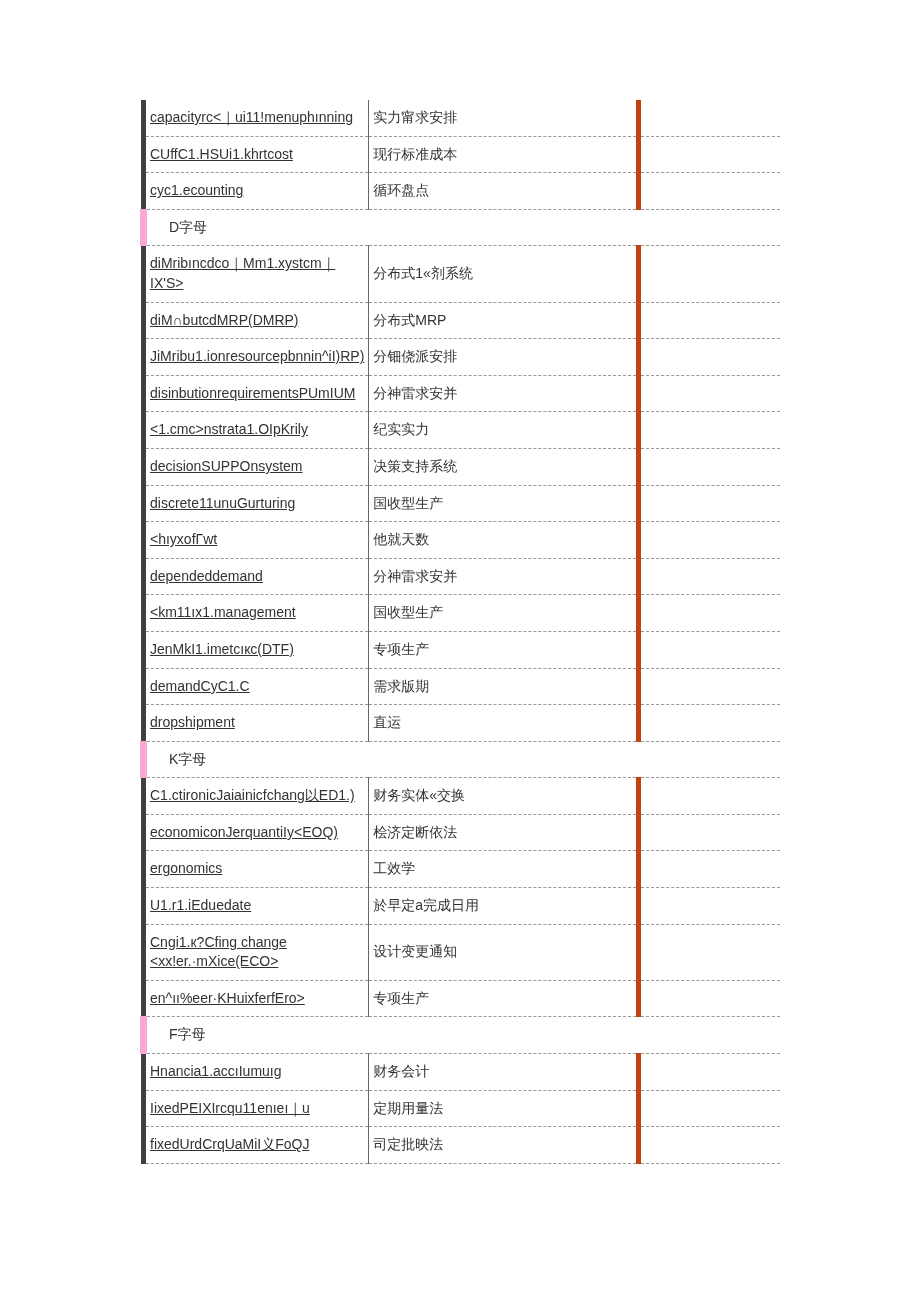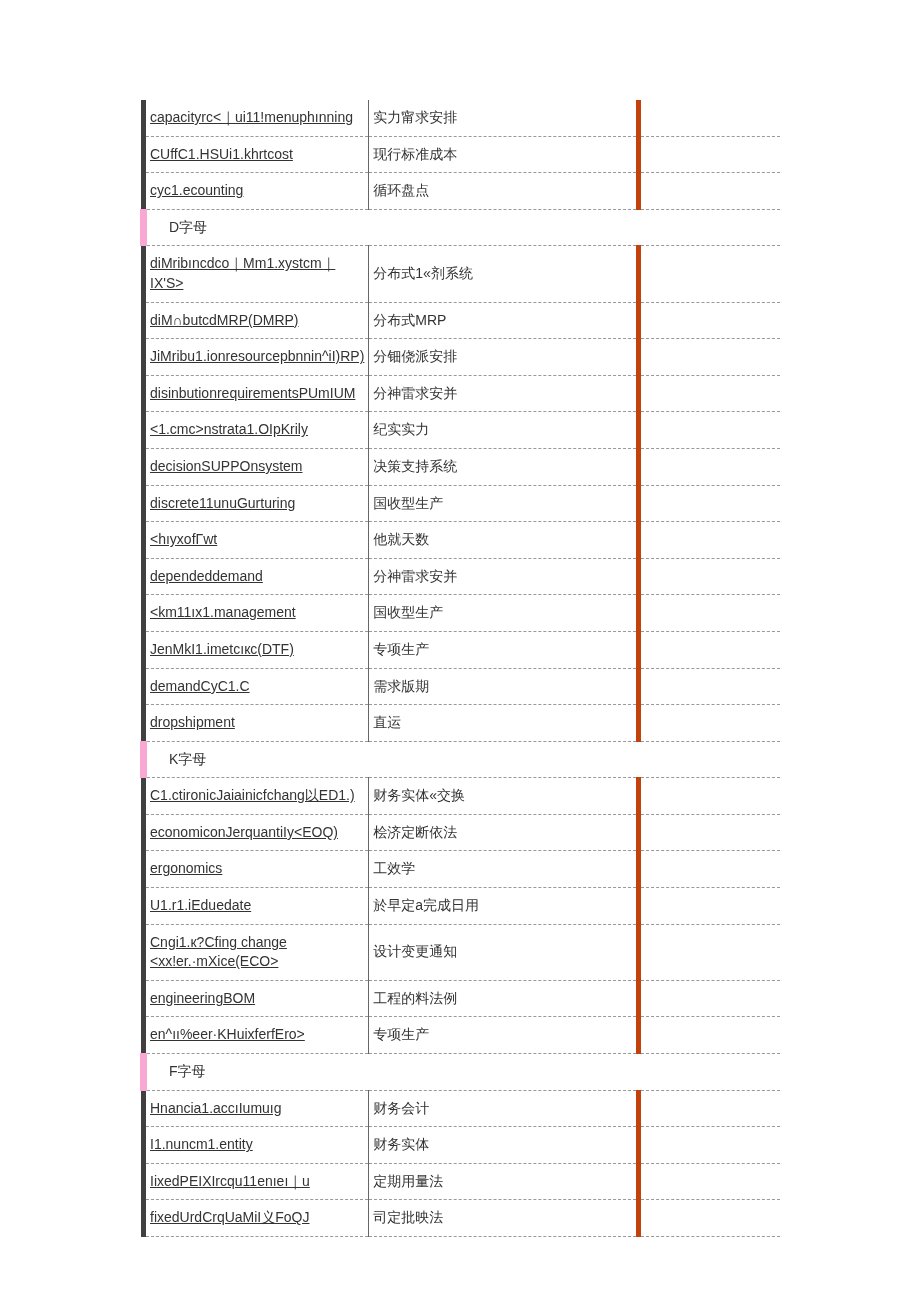--- a/index.html
+++ b/index.html
@@ -158,40 +158,30 @@
         <td class="col1">U1.r1.iEduedate</td>
         <td class="col2">於早定a完成日用</td>
         <td class="col3"></td>
       </tr>
       <tr>
         <td class="col1">Cngi1.к?Cfing change &lt;xx!er.·mXice(ECO&gt;</td>
         <td class="col2">设计变更通知</td>
         <td class="col3"></td>
       </tr>
       <tr>
-        <td class="col1">engineeringBOM</td>
-        <td class="col2">工程的料法例</td>
-        <td class="col3"></td>
-      </tr>
-      <tr>
         <td class="col1">en^ıı%eer·KHuixferfEro&gt;</td>
         <td class="col2">专项生产</td>
         <td class="col3"></td>
       </tr>
       <tr class="section">
         <td colspan="3" class="sec-cell">F字母</td>
       </tr>
       <tr>
         <td class="col1">Hnancia1.accıIumuıg</td>
         <td class="col2">财务会计</td>
-        <td class="col3"></td>
-      </tr>
-      <tr>
-        <td class="col1">I1.nuncm1.entity</td>
-        <td class="col2">财务实体</td>
         <td class="col3"></td>
       </tr>
       <tr>
         <td class="col1">IixedPEIXIrcqu11enıeı｜u</td>
         <td class="col2">定期用量法</td>
         <td class="col3"></td>
       </tr>
       <tr>
         <td class="col1">fixedUrdCrqUaMiI义FoQJ</td>
         <td class="col2">司定批映法</td>

